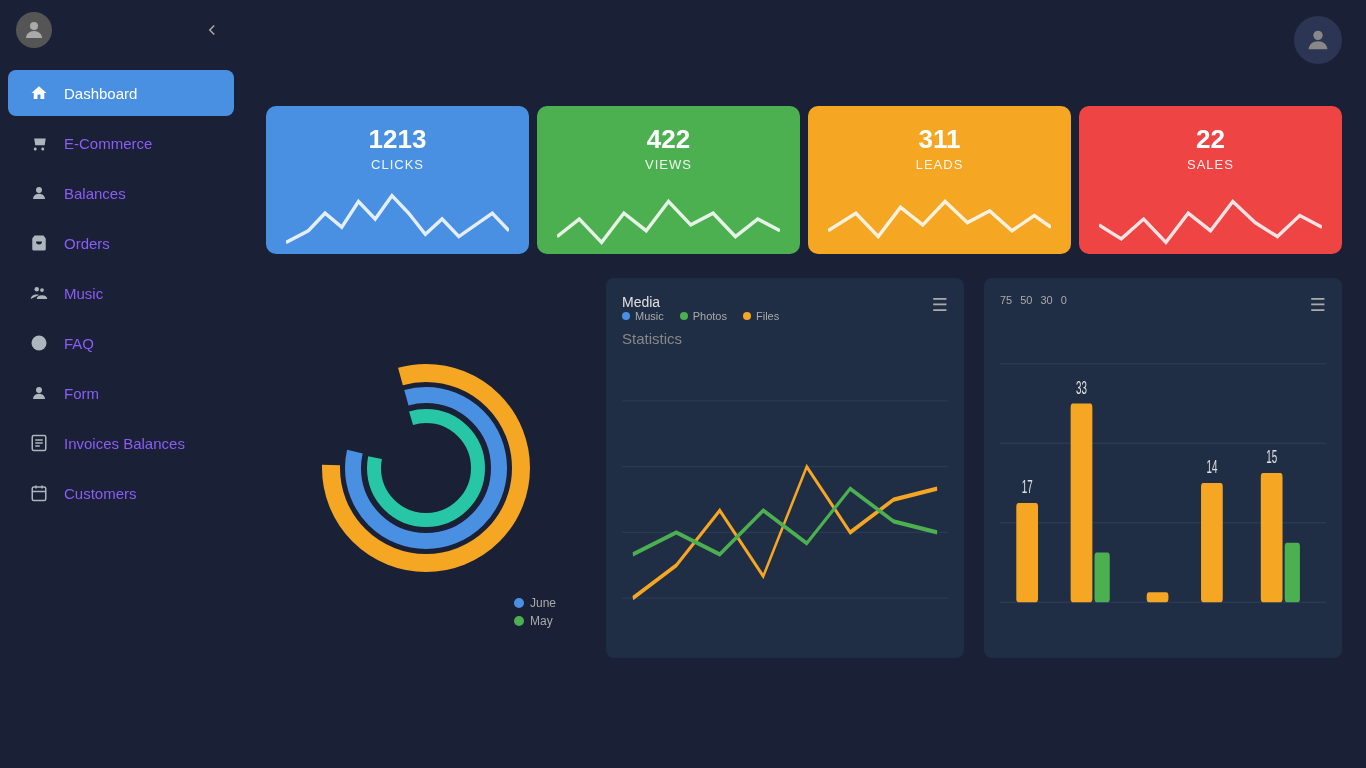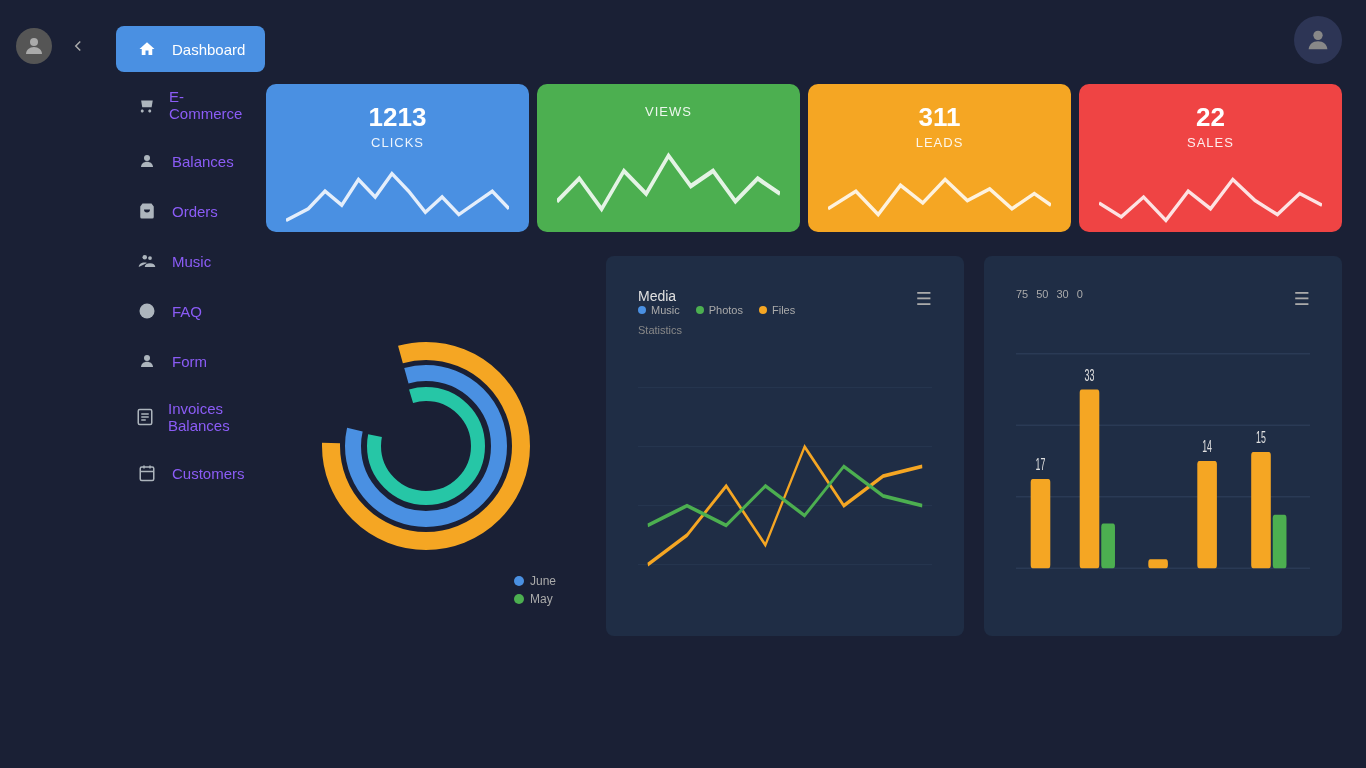--- a/index.html
+++ b/index.html
@@ -11,23 +11,23 @@
       overflow: hidden;
       display: flex;
     }
 
     
     .sidebar {
       width: 242px;
       background: #1a2035;
       height: 624px;
       display: flex;
-      flex-direction: row;
+      flex-direction: column;
       flex-shrink: 0;
-      padding-top: 16px;
+      padding-top: 0;
     }
 
     .sidebar-header {
       height: 60px;
       display: flex;
       align-items: center;
       padding: 0 16px;
       gap: 12px;
     }
 
@@ -109,21 +109,21 @@
       display: flex;
       align-items: center;
       justify-content: center;
       z-index: 10;
     }
 
     
     .stats-row {
       display: flex;
       gap: 8px;
-      margin-top: 68px;
+      margin-top: 90px;
       margin-bottom: 24px;
       border-radius: 22px;
     }
 
     .stat-card {
       flex: 1;
       border-radius: 10px;
       padding: 18px 20px 0 20px;
       height: 148px;
       display: flex;
@@ -201,21 +201,21 @@
       width: 10px;
       height: 10px;
       border-radius: 50%;
     }
 
     
     .chart-section {
       flex: 1;
       background: #1f2d45;
       border-radius: 8px;
-      padding: 32px;
+      padding: 16px;
       display: flex;
       flex-direction: column;
     }
 
     .chart-header {
       display: flex;
       justify-content: space-between;
       align-items: flex-start;
       margin-bottom: 8px;
     }
@@ -247,21 +247,21 @@
       text-align: center;
     }
 
     .chart-legend-dot {
       width: 8px;
       height: 8px;
       border-radius: 50%;
     }
 
     .chart-subtitle {
-      font-size: 11px;
+      font-size: 15px;
       color: #888;
       margin-bottom: 24px;
     }
 
     .bar-chart-area {
       flex: 1;
       position: relative;
     }
 
     .bar-chart-svg {
@@ -400,20 +400,21 @@
       <div class="stat-number">1213</div>
       <div class="stat-label">CLICKS</div>
       <div class="stat-wave">
         <svg viewBox="0 0 200 70" preserveAspectRatio="none" style="width:100%;height:100%">
           <polyline fill="none" stroke="rgba(255,255,255,0.85)" stroke-width="3" points="0,55 20,45 35,30 50,42 65,20 80,35 95,15 110,30 125,48 140,35 155,50 170,40 185,30 200,45"></polyline>
         </svg>
       </div>
     </div>
 
     <div class="stat-card green">
+      <div class="stat-number">422</div>
       <div class="stat-label">VIEWS</div>
       <div class="stat-wave">
         <svg viewBox="0 0 200 70" preserveAspectRatio="none" style="width:100%;height:100%">
           <polyline fill="none" stroke="rgba(255,255,255,0.85)" stroke-width="3" points="0,50 20,35 40,55 60,30 80,45 100,20 120,40 140,30 160,50 180,35 200,45"></polyline>
         </svg>
       </div>
     </div>
 
     <div class="stat-card yellow">
       <div class="stat-number">311</div>

